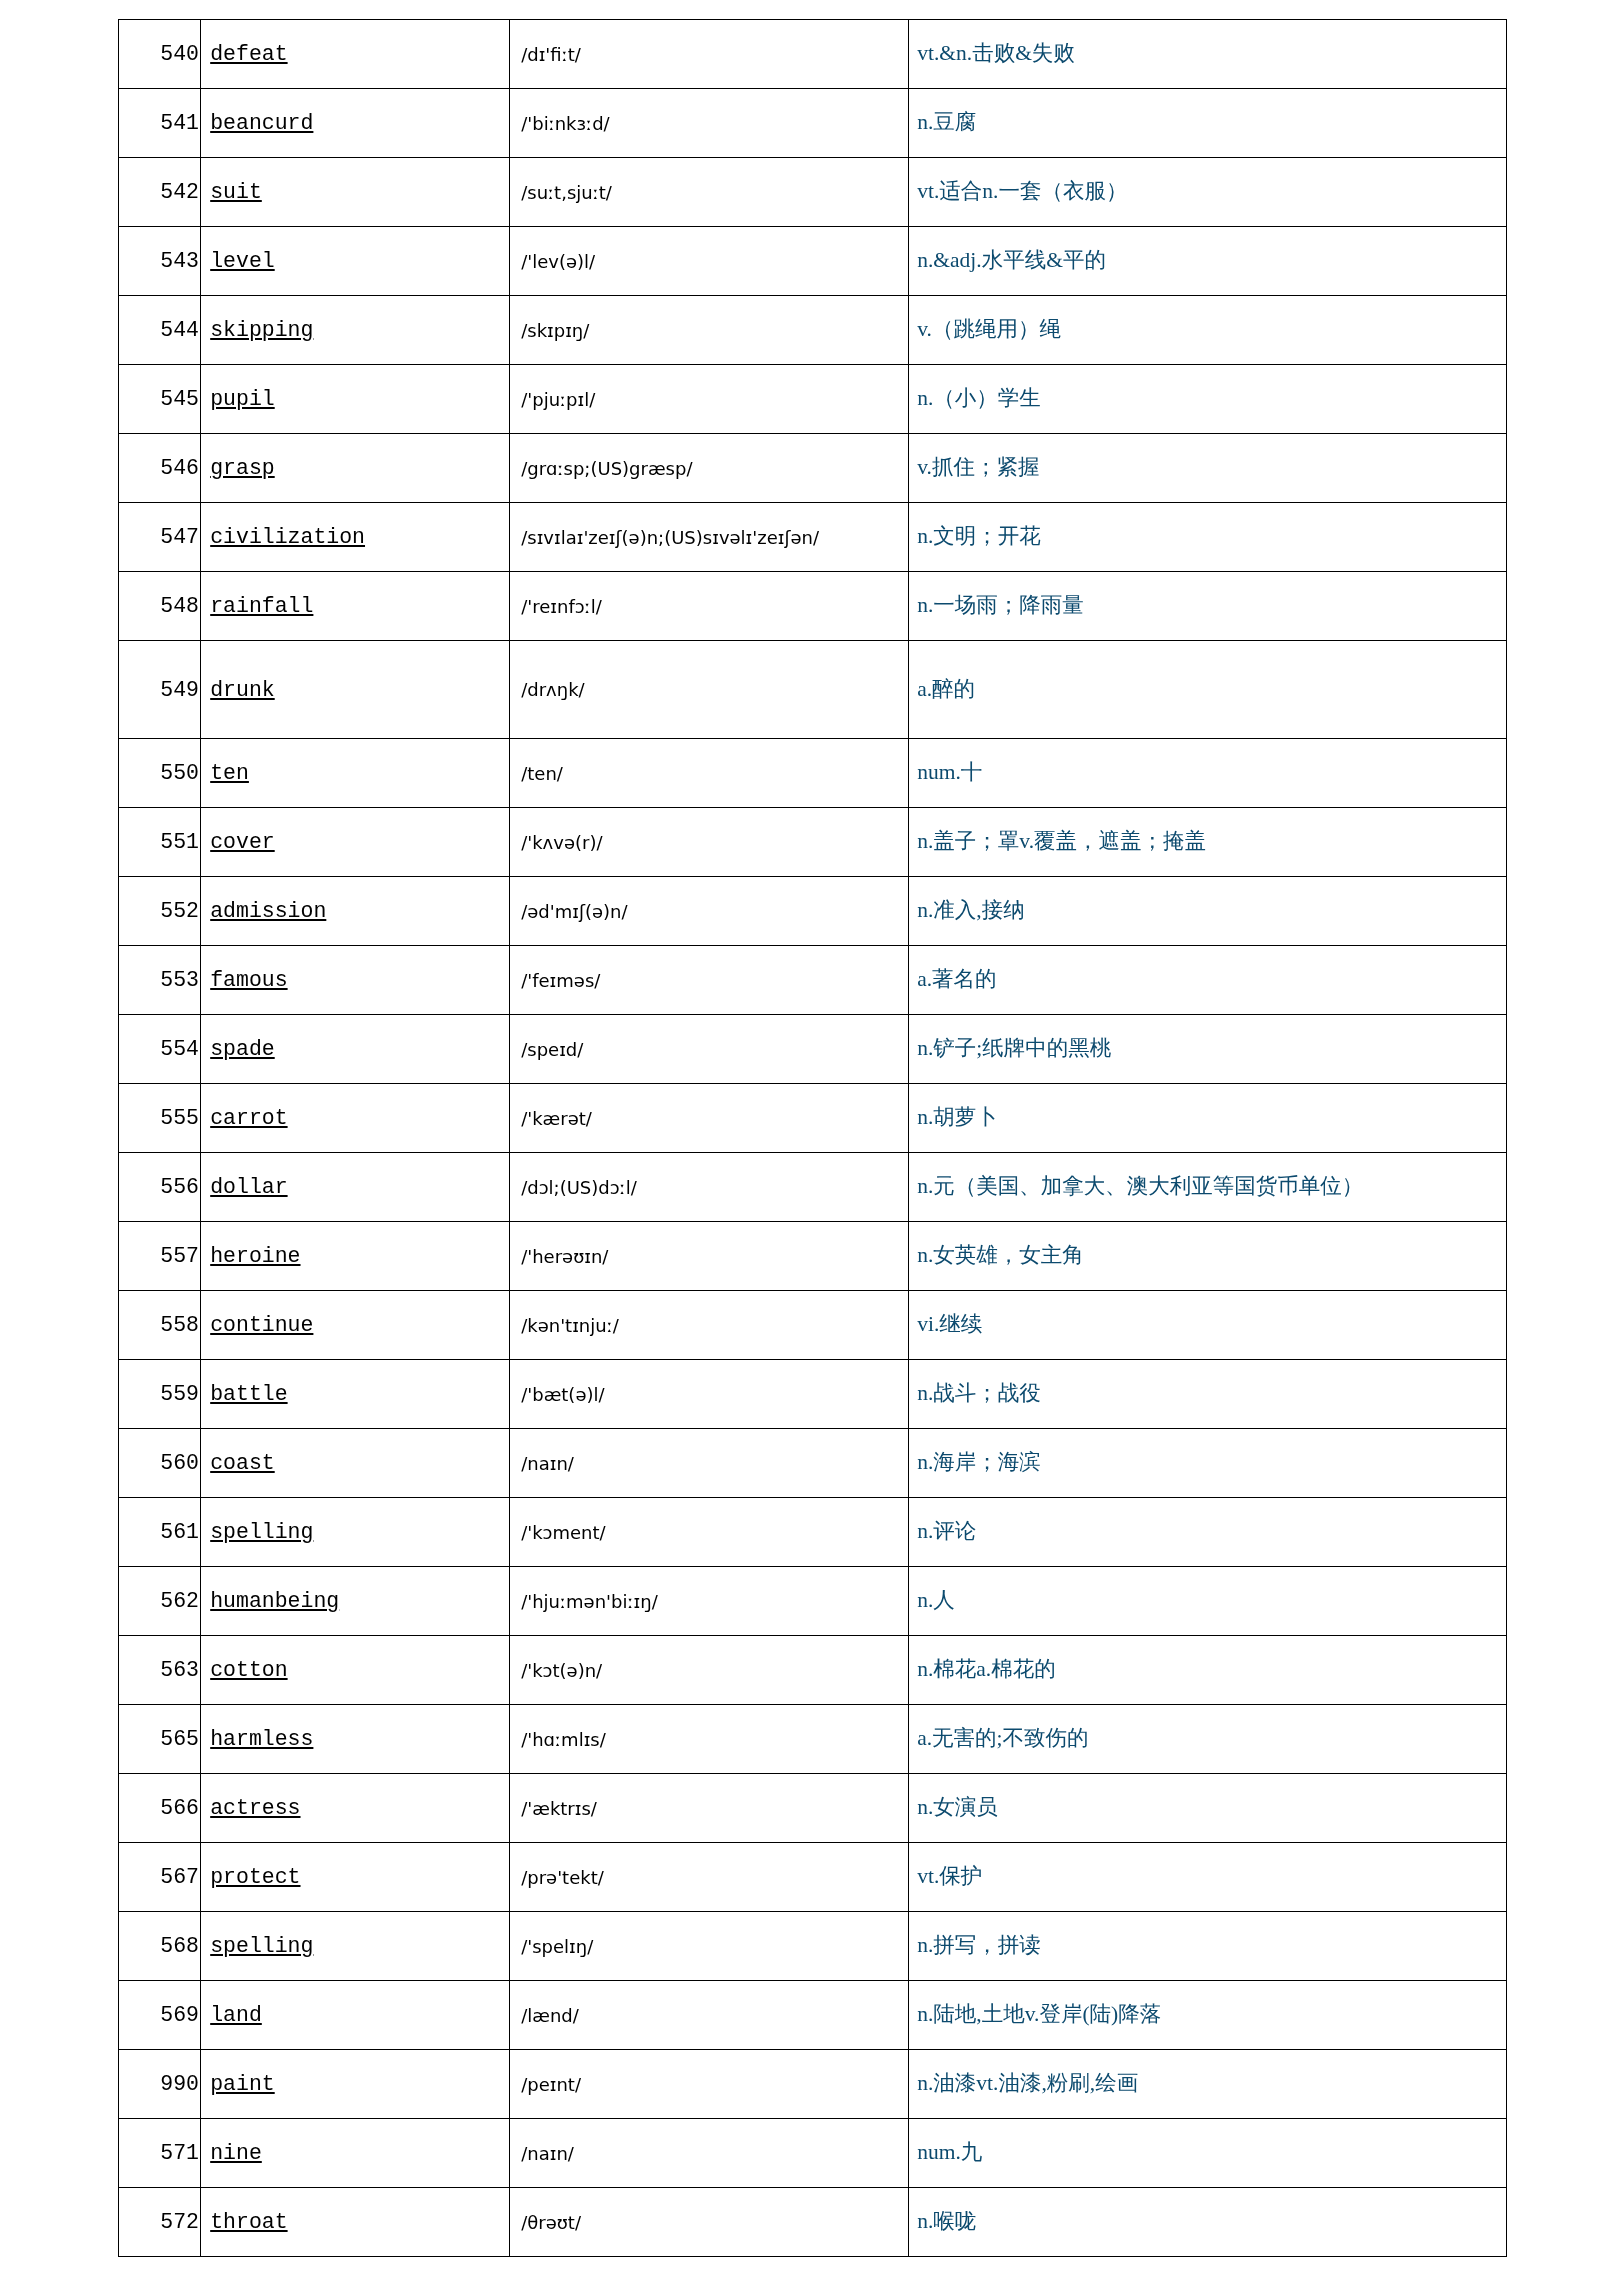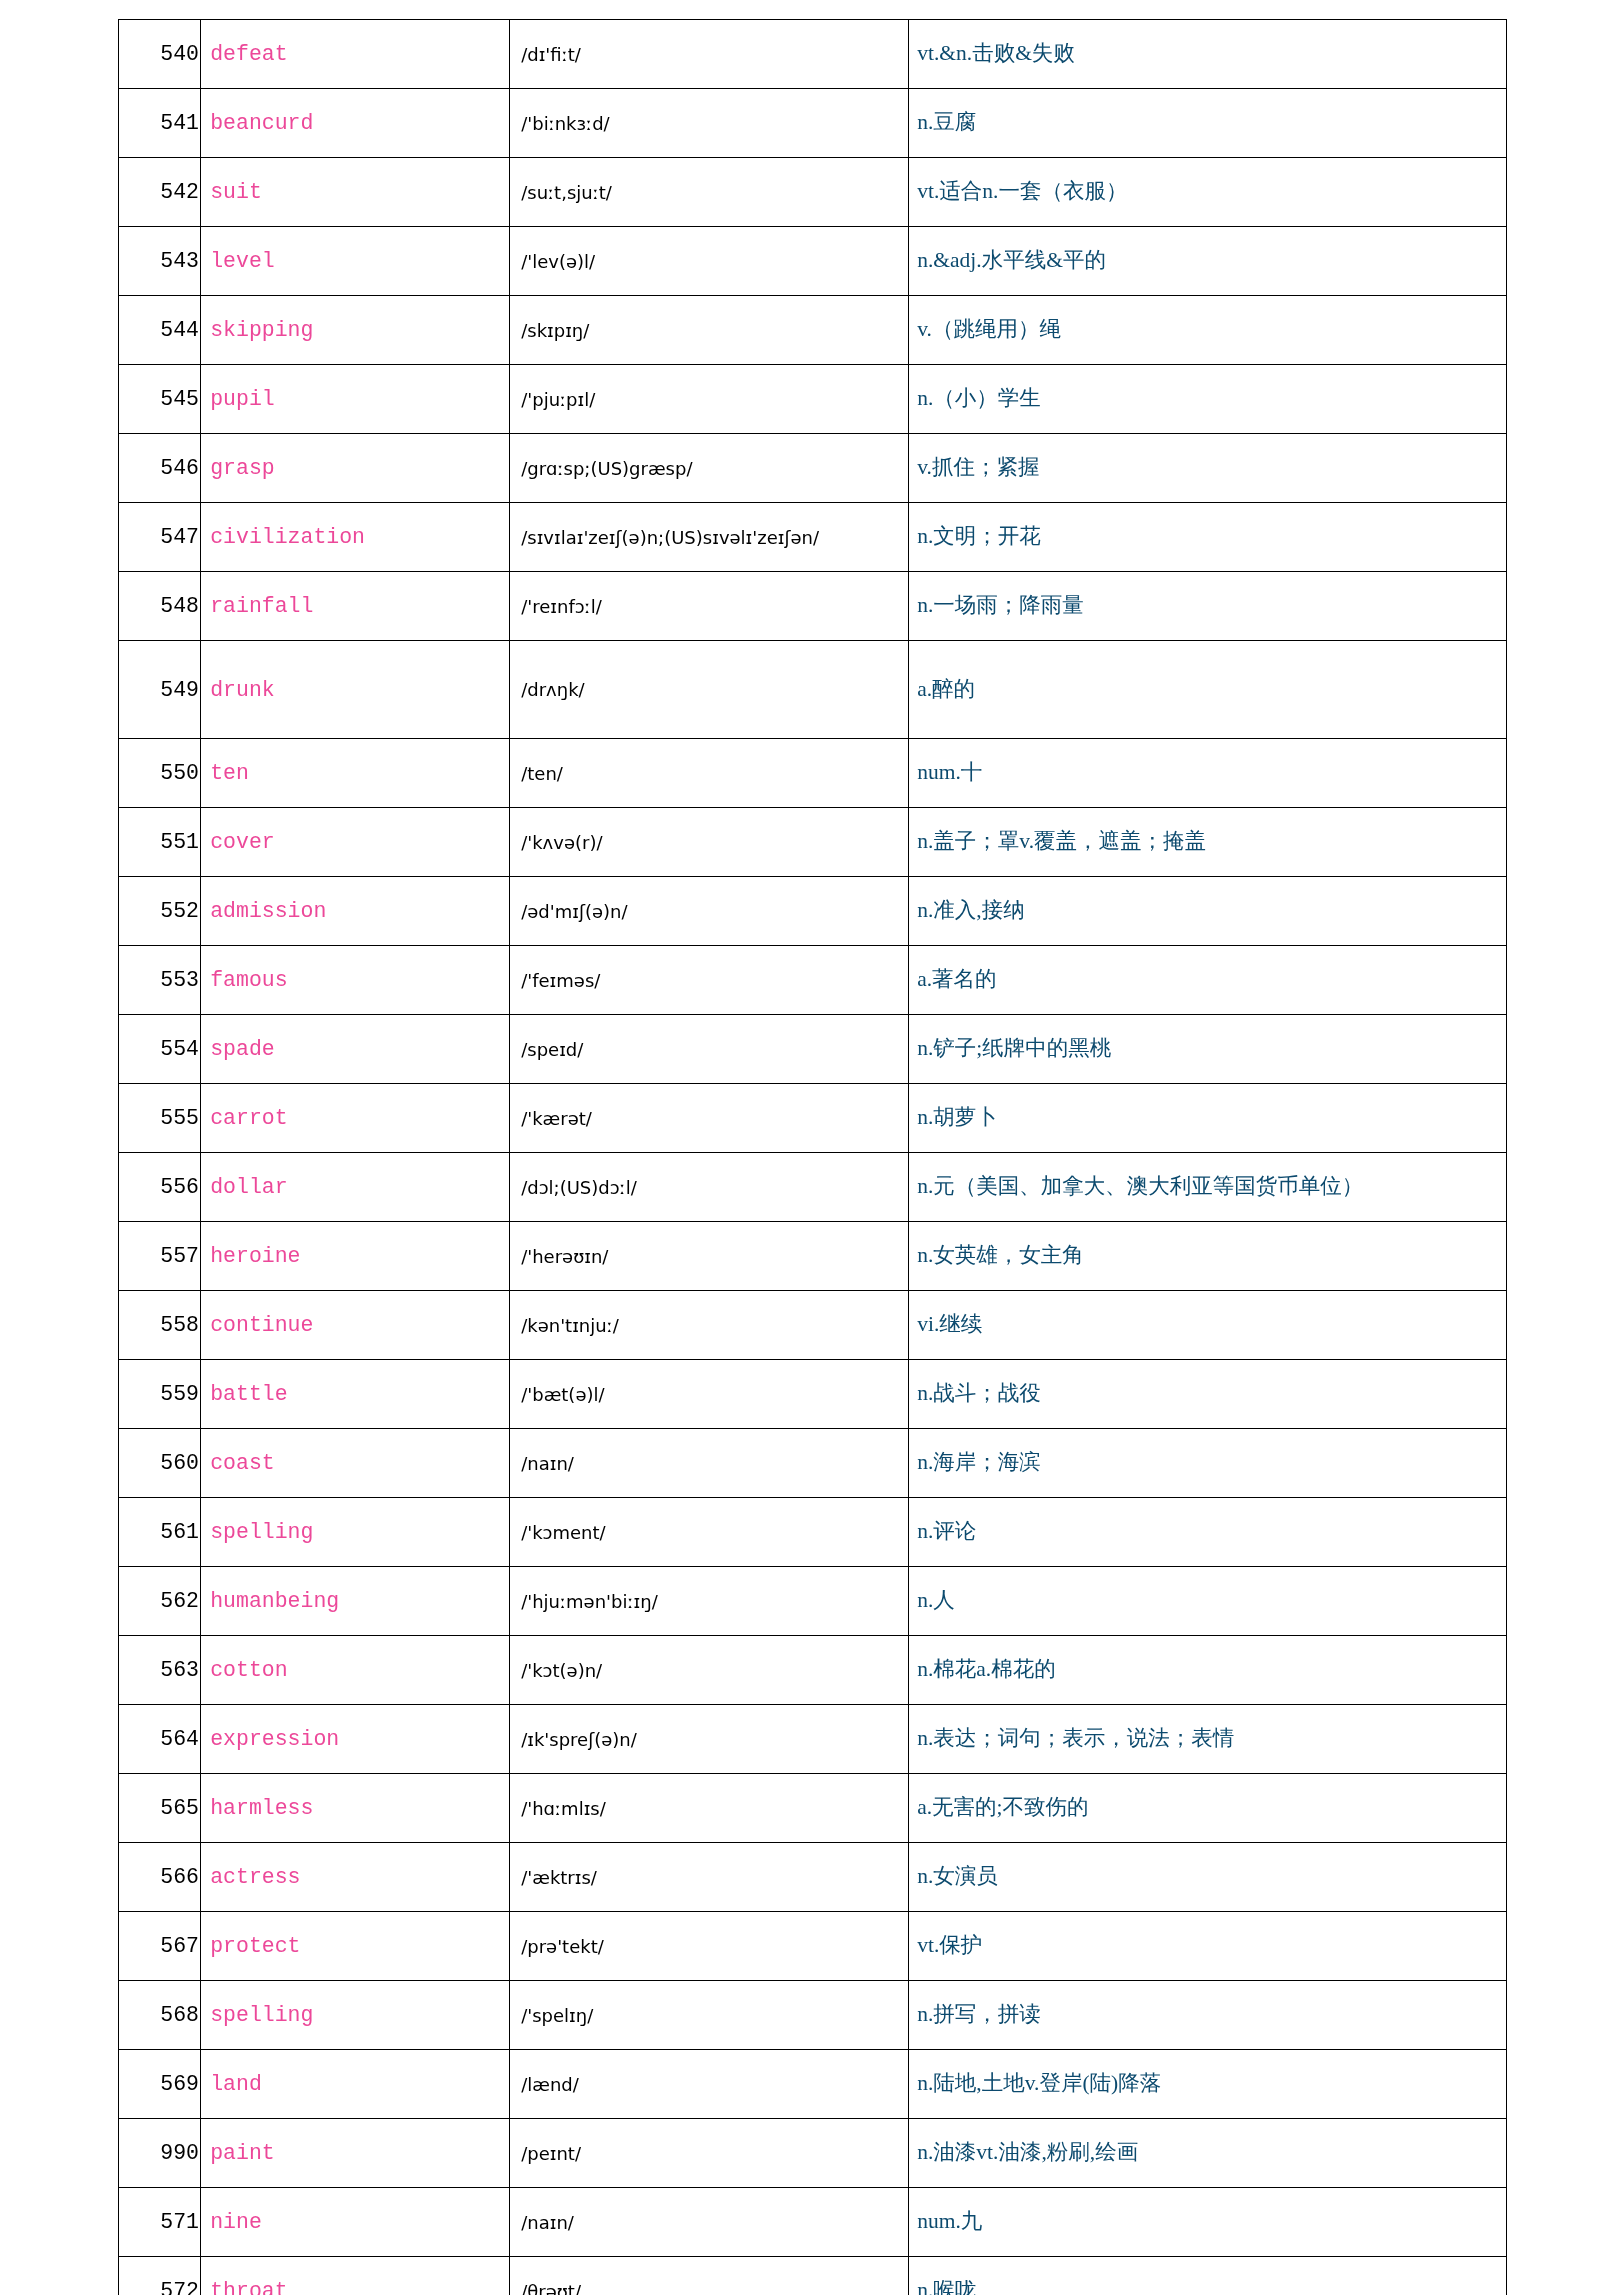--- a/index.html
+++ b/index.html
@@ -45,22 +45,23 @@
 
   td.num {
     text-align: right;
     font-family: "Liberation Mono", "DejaVu Sans Mono", monospace;
     font-size: 21.5px;
     color: #000000;
   }
   td.word {
     font-family: "Liberation Mono", "DejaVu Sans Mono", monospace;
     font-size: 21.5px;
-    color: #ec4899;
+    color: #000000;
     padding-left: 9.2px;
+    text-decoration: underline;
   }
   td.phon {
     font-family: "DejaVu Sans", "Liberation Sans", sans-serif;
     font-size: 18px;
     color: #000000;
     padding-left: 11.2px;
     padding-right: 7.2px;
     word-break: break-all;
     line-height: 1.18;
   }
@@ -223,26 +224,20 @@
     <td class="phon">/'hjuːmən'biːɪŋ/</td>
     <td class="mean">n.人</td>
   </tr>
         <tr>
     <td class="num">563</td>
     <td class="word">cotton</td>
     <td class="phon">/'kɔt(ə)n/</td>
     <td class="mean">n.棉花a.棉花的</td>
   </tr>
         <tr>
-    <td class="num">564</td>
-    <td class="word">expression</td>
-    <td class="phon">/ɪk'spreʃ(ə)n/</td>
-    <td class="mean">n.表达；词句；表示，说法；表情</td>
-  </tr>
-        <tr>
     <td class="num">565</td>
     <td class="word">harmless</td>
     <td class="phon">/'hɑːmlɪs/</td>
     <td class="mean">a.无害的;不致伤的</td>
   </tr>
         <tr>
     <td class="num">566</td>
     <td class="word">actress</td>
     <td class="phon">/'æktrɪs/</td>
     <td class="mean">n.女演员</td>

